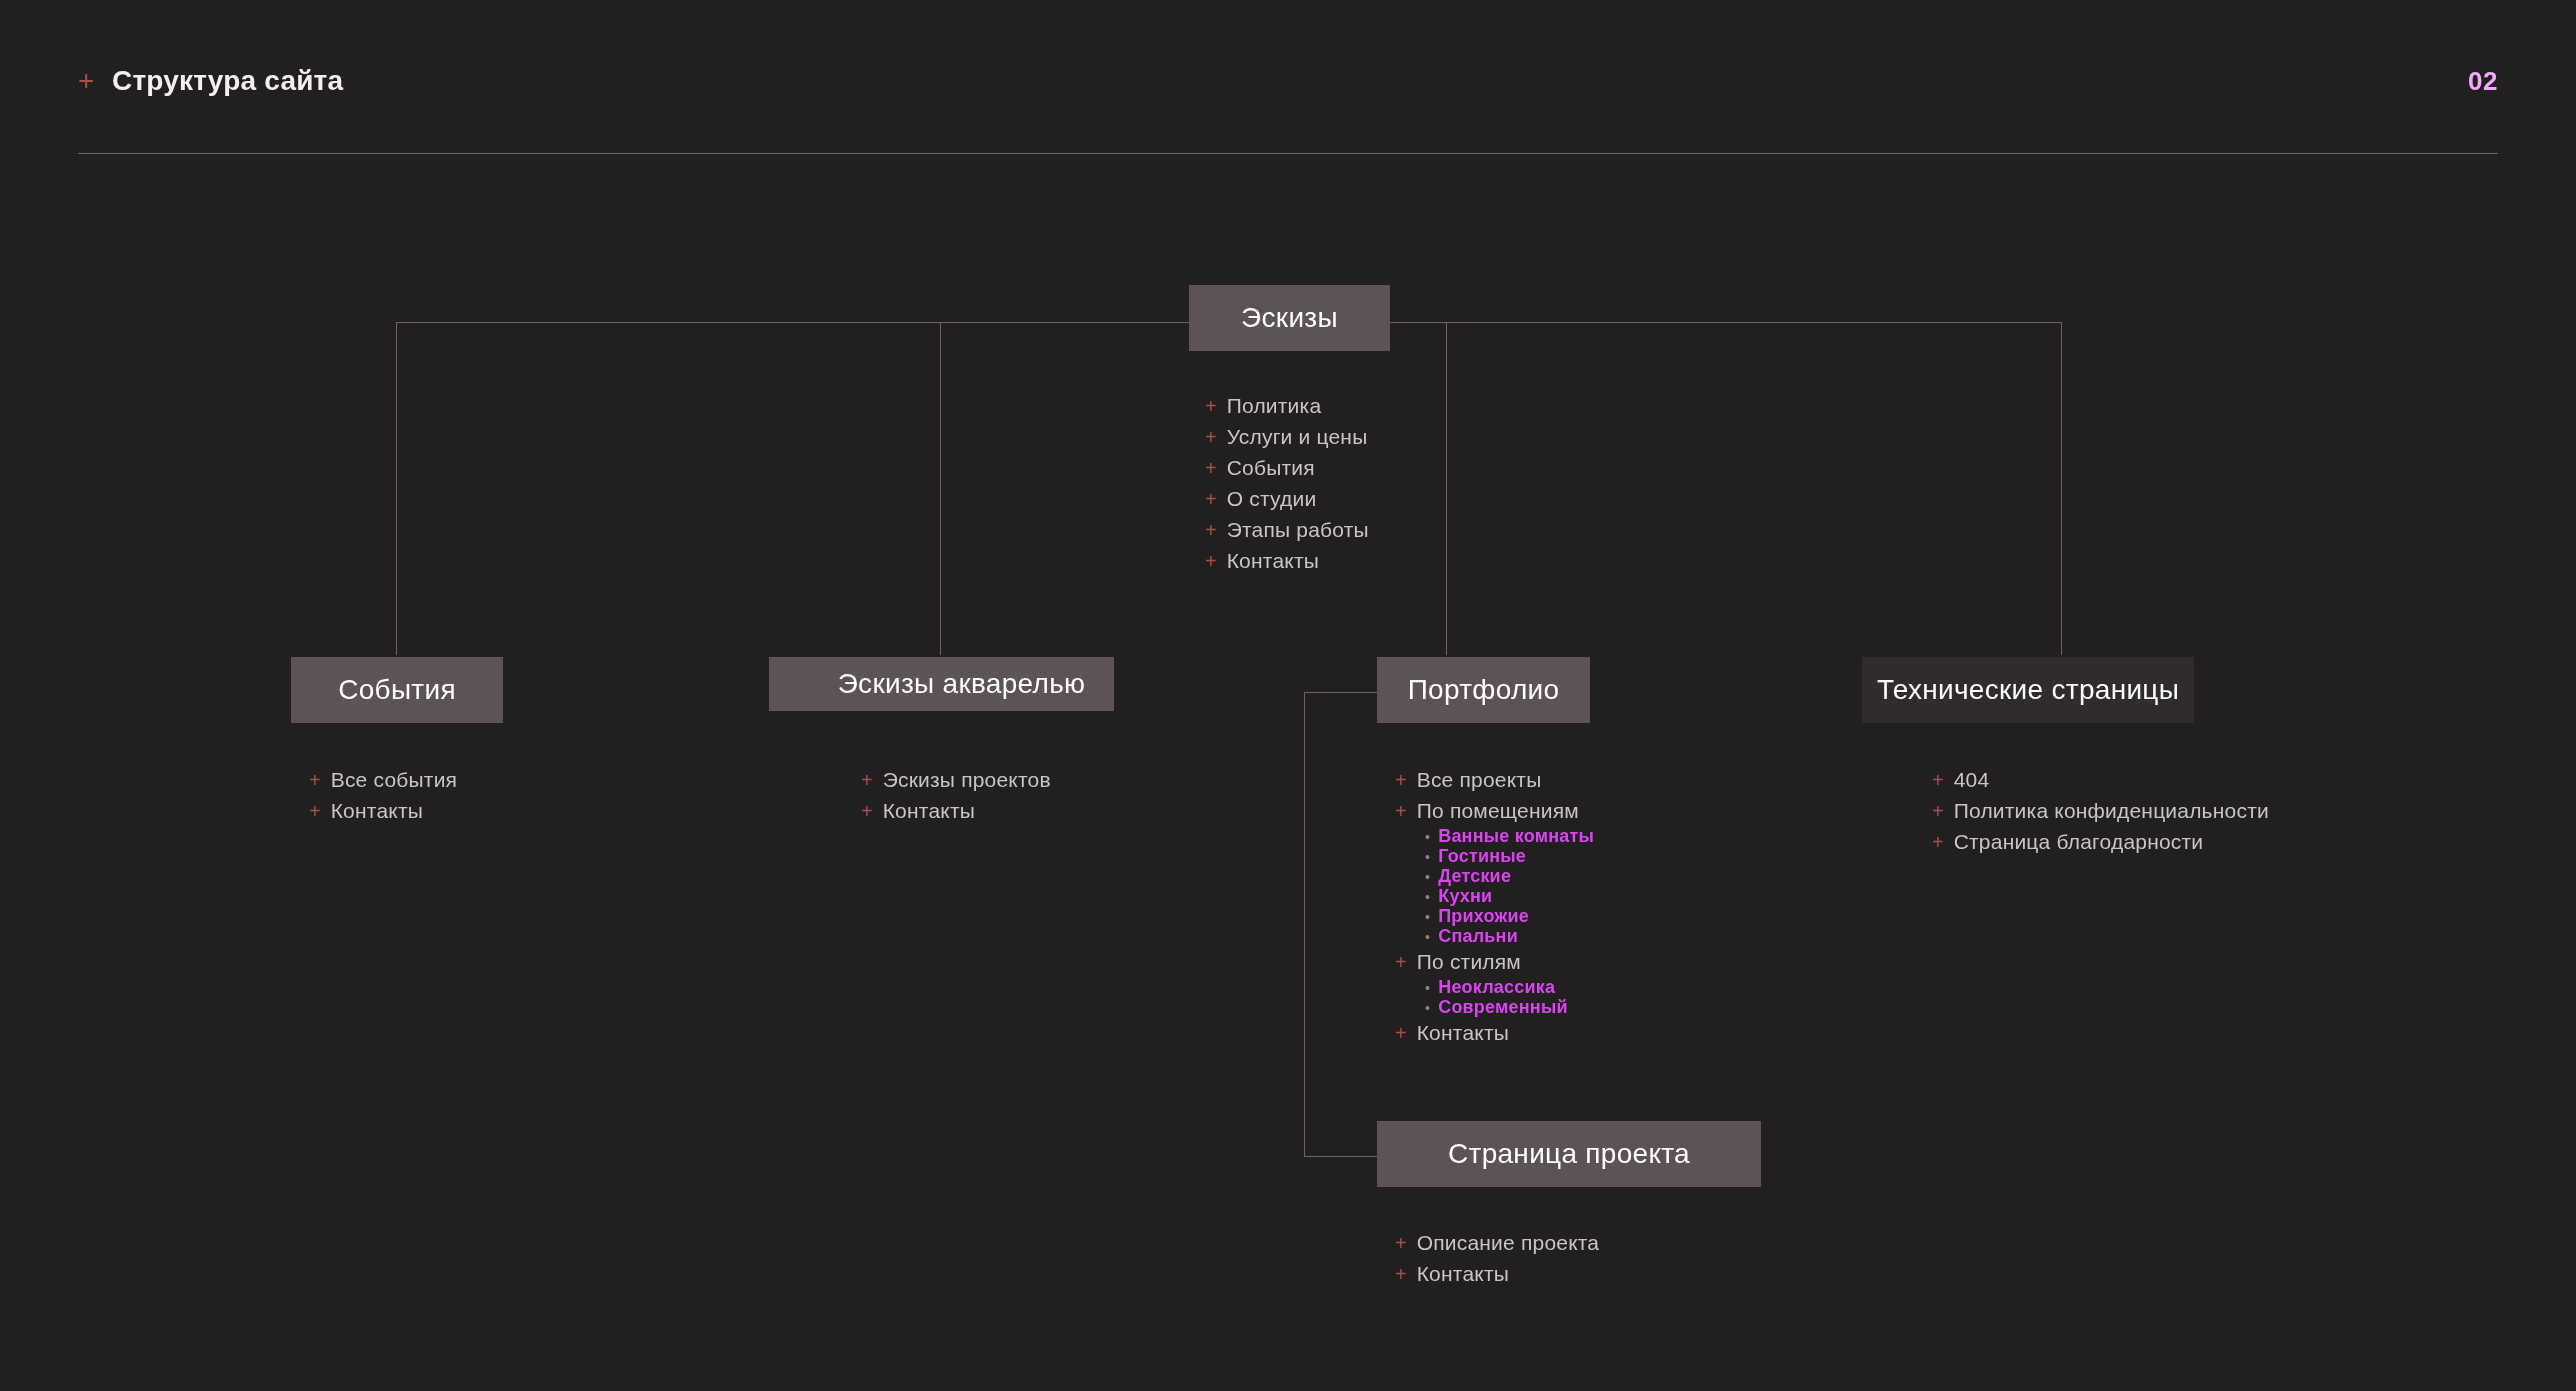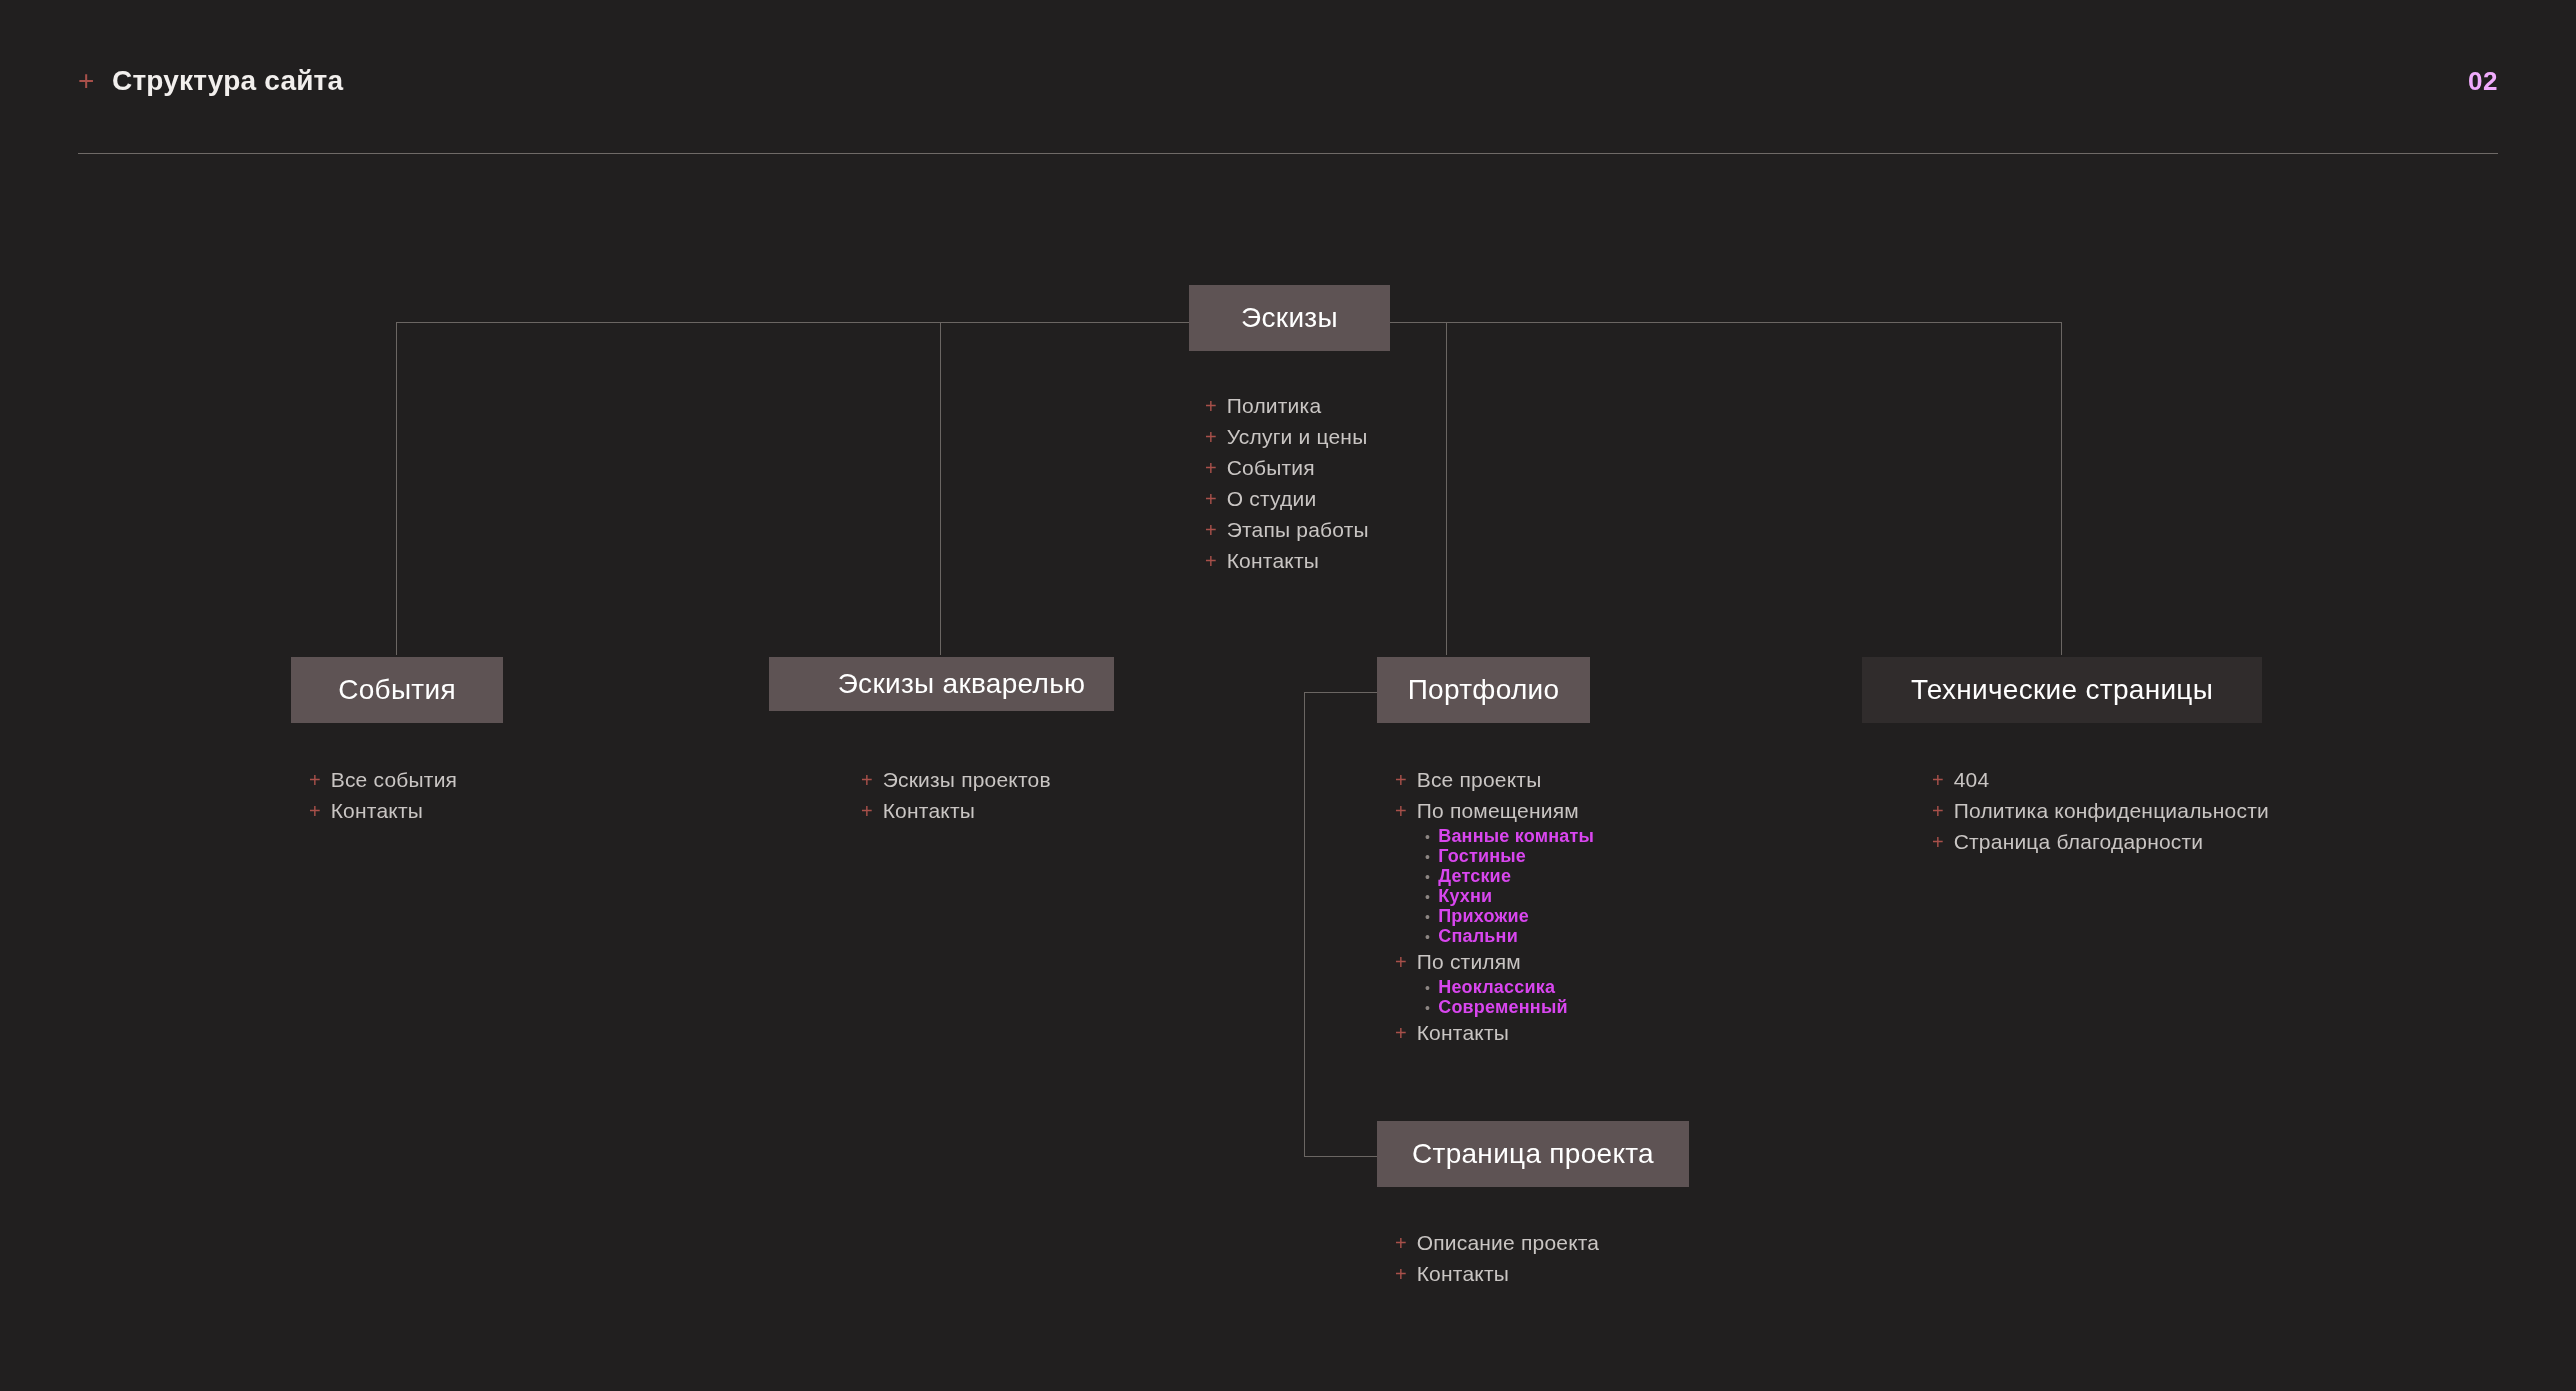--- a/index.html
+++ b/index.html
@@ -278,39 +278,39 @@
         <span class="dot">•</span>
         <span class="lbl">Современный</span>
       </li>
     </ul>
     <li class="link-item">
       <span class="plus">+</span>
       <span class="lbl">Контакты</span>
     </li>
   </ul>
 
-  <div class="node-box dim" style="left:1862px; top:657px; width:400px; height:66px;">
+  <div class="node-box dim" style="left:1862px; top:657px; width:332px; height:66px;">
     <span>Технические страницы</span>
   </div>
   <ul class="link-list" style="left:1932px; top:764px;">
     <li class="link-item">
       <span class="plus">+</span>
       <span class="lbl">404</span>
     </li>
     <li class="link-item">
       <span class="plus">+</span>
       <span class="lbl">Политика конфиденциальности</span>
     </li>
     <li class="link-item">
       <span class="plus">+</span>
       <span class="lbl">Страница благодарности</span>
     </li>
   </ul>
 
-  <div class="node-box" style="left:1377px; top:1121px; width:312px; height:66px;">
+  <div class="node-box" style="left:1377px; top:1121px; width:384px; height:66px;">
     <span>Страница проекта</span>
   </div>
   <ul class="link-list" style="left:1395px; top:1227px;">
     <li class="link-item">
       <span class="plus">+</span>
       <span class="lbl">Описание проекта</span>
     </li>
     <li class="link-item">
       <span class="plus">+</span>
       <span class="lbl">Контакты</span>

